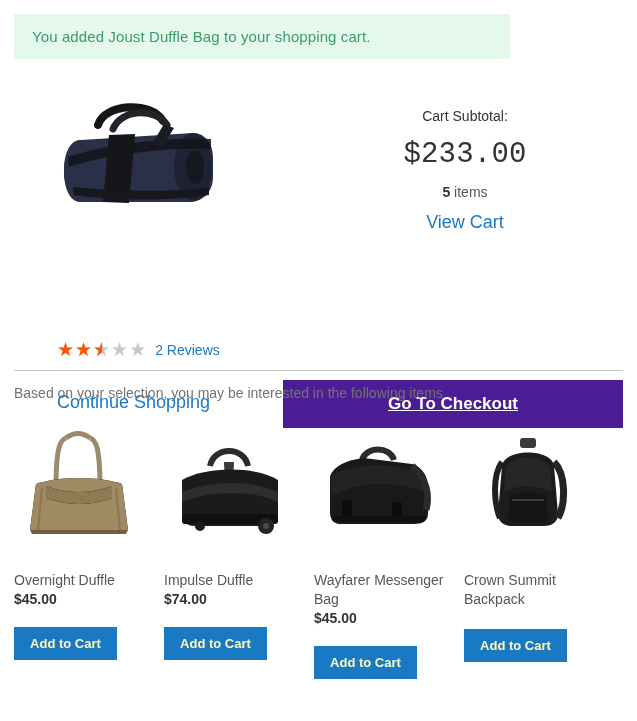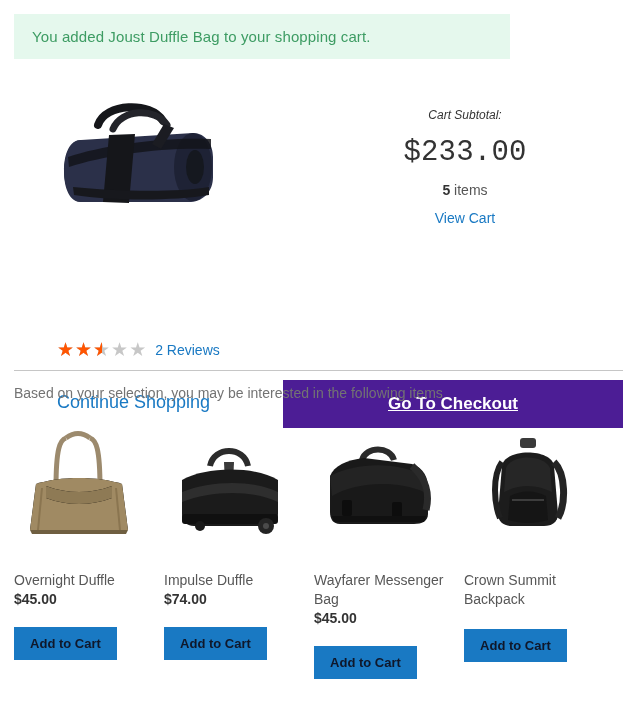--- a/index.html
+++ b/index.html
@@ -54,30 +54,30 @@
   .review-count {
     margin-left: 8px;
     font-size: 14px; color: #1979c3;
     cursor: pointer;
   }
 
   .cart-totals {
     position: absolute; left: 330px; top: 28px;
     width: 270px; text-align: center;
   }
-  .subtotal-label { font-size: 12px; color: #333; font-weight: 400; font-style: italic; }
+  .subtotal-label { font-size: 14px; color: #333; font-weight: 400; }
   .subtotal-amount {
     font-size: 29px; color: #333; font-weight: 400;
     margin-top: 14px; letter-spacing: .2px; font-family: Liberation Mono, monospace;
   }
   .items-line { margin-top: 13px; font-size: 14px; color: #555; }
   .items-line .count { font-weight: bold; color: #333; }
   .view-cart {
     display: inline-block; margin-top: 12px;
-    font-size: 14px; color: #1979c3; cursor: pointer;
+    font-size: 18px; color: #1979c3; cursor: pointer;
   }
 
   .continue-link {
     position: absolute; left: 57px; top: 312px;
     font-size: 18px; color: #1979c3; cursor: pointer;
   }
   .btn-checkout {
     position: absolute; left: 283px; top: 300px;
     width: 340px; height: 48px;
     background: #4c1d95; border: none;
@@ -114,21 +114,21 @@
     font-size: 14px; color: #575757; line-height: 1.35;
   }
   .xsell-price {
     margin-top: 1px;
     font-size: 14px; font-weight: bold; color: #333;
   }
   .btn-add {
     margin-top: 20px;
     width: 103px; height: 33px;
     background: #1979c3; border: none;
-    color: #0f172a; font-size: 13px; font-weight: bold;
+    color: #fef9c3; font-size: 13px; font-weight: bold;
     font-family: "Liberation Sans", sans-serif;
     cursor: pointer;
   }
 </style>
 </head>
 <body>
 
 <div class="page">
 
   <div class="banner">

